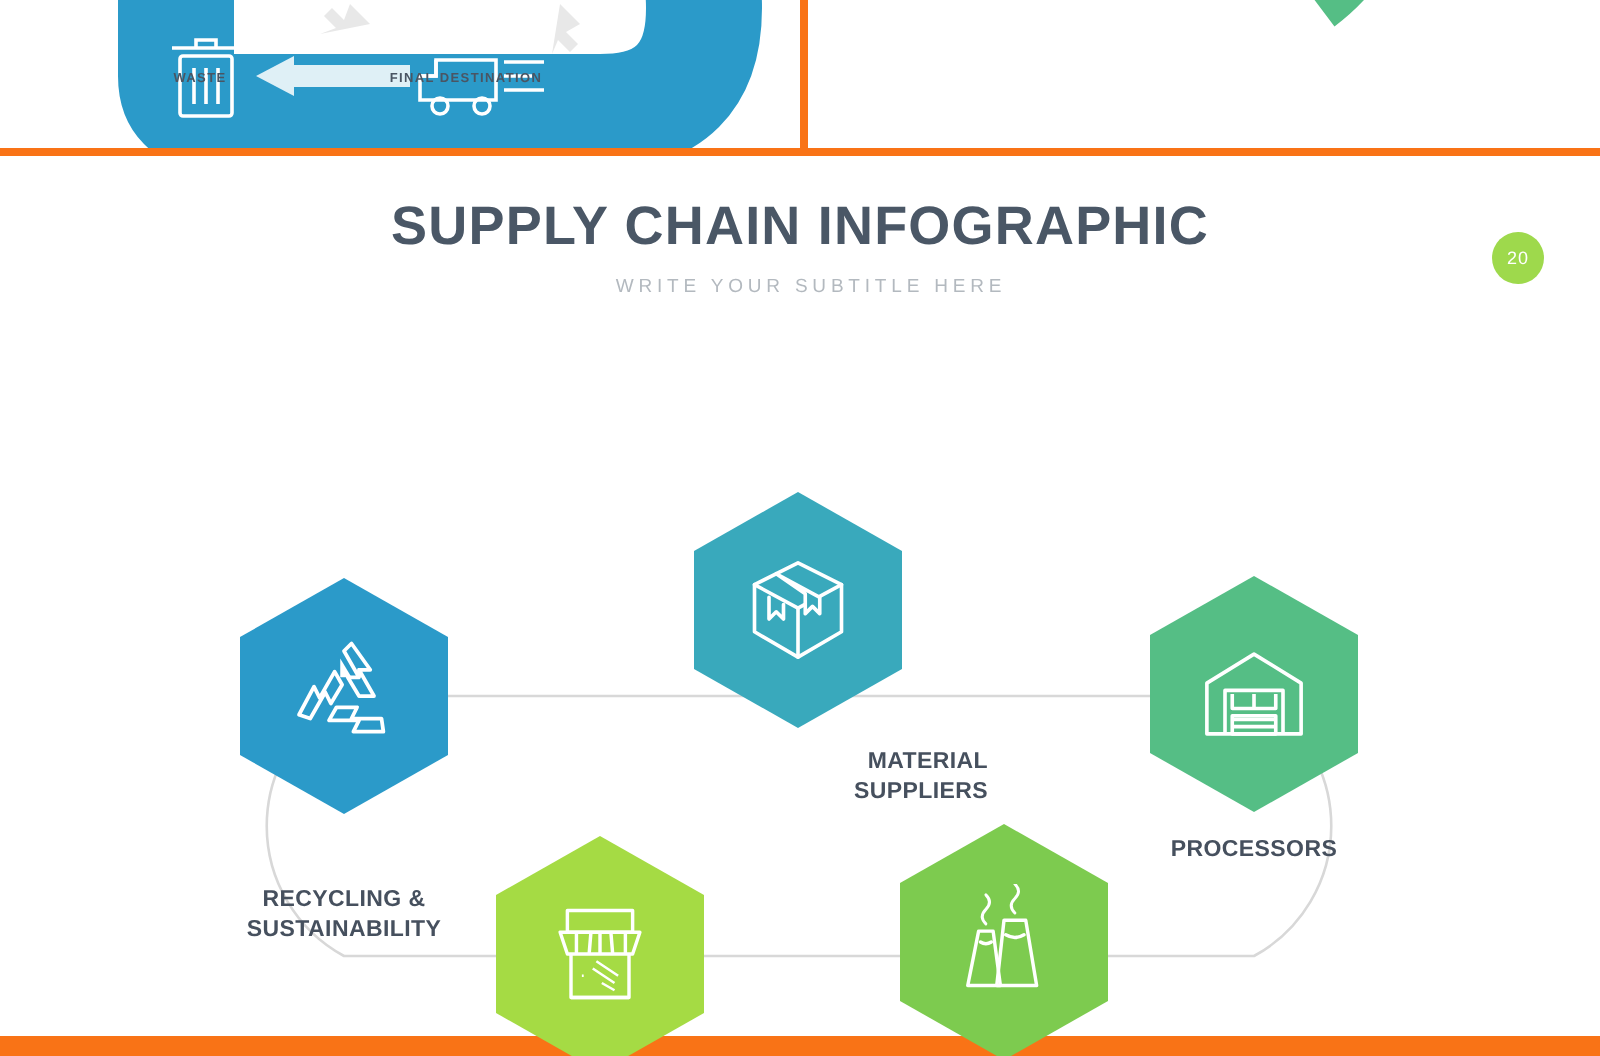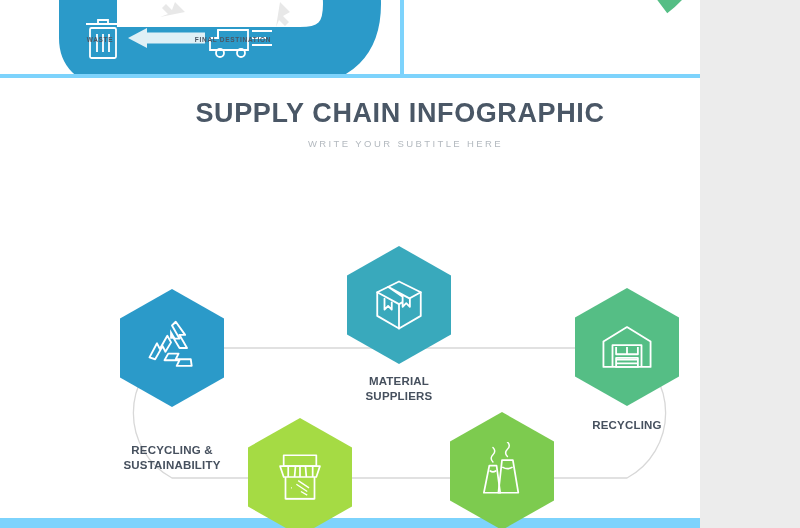--- a/index.html
+++ b/index.html
@@ -3,23 +3,23 @@
 <meta charset="utf-8">
 <style>
   html, body {
     margin: 0;
     padding: 0;
     background: #ececec;
     font-family: "Liberation Sans", sans-serif;
   }
   #stage {
     position: relative;
-    width: 700px;
+    width: 800px;
     height: 528px;
-    background: #7dd3fc;
+    background: #f97316;
     overflow: hidden;
   }
 
   
   .top-slide {
     position: absolute;
     top: -140px;
     height: 214px;
     background: #ffffff;
     overflow: hidden;
@@ -231,39 +231,39 @@
           <div class="hex-icon">
             <svg width="58" height="58" viewBox="0 0 64 64" fill="none" stroke="#ffffff" stroke-width="2" stroke-linejoin="round" stroke-linecap="round">
               <path d="M32 6 L56 18 L56 44 L32 58 L8 44 L8 18 Z"></path>
               <path d="M8 18 L32 31 L56 18"></path>
               <path d="M32 31 L32 58"></path>
               <path d="M20 12 L44 25 L44 34 L40 30 L36 34 L36 23 Z" fill="#39A9BC"></path>
               <path d="M16 25 L16 37 L20 33 L24 37 L24 29"></path>
             </svg>
           </div>
         </div>
-        <div class="node-label" style="left:-43px;top:128px;">MATERIAL
+        <div class="node-label" style="left:-43px;top:128px;text-align:right;">MATERIAL
 SUPPLIERS</div>
       </div>
 
       <div class="node" style="left:575px;top:132px;">
         <div class="hex-wrap">
           <div class="hex" style="background:#55BE85;"></div>
           <div class="hex-icon">
             <svg width="58" height="58" viewBox="0 0 64 64" fill="none" stroke="#ffffff" stroke-width="2" stroke-linejoin="round">
               <path d="M6 26 L32 10 L58 26 L58 54 L6 54 Z"></path>
               <path d="M16 54 L16 30 L48 30 L48 54"></path>
               <path d="M20 32 L20 40 L44 40 L44 32"></path>
               <path d="M20 46 L44 46 M20 50 L44 50"></path>
               <path d="M32 32 L32 40"></path>
               <path d="M20 44 L44 44 L44 54 L20 54 Z"></path>
             </svg>
           </div>
         </div>
-        <div class="node-label" style="left:-43px;top:130px;">RECYCLING</div>
+        <div class="node-label" style="left:-43px;top:130px;">PROCESSORS</div>
       </div>
 
       <div class="node" style="left:248px;top:262px;">
         <div class="hex-wrap">
           <div class="hex" style="background:#A5DB44;"></div>
           <div class="hex-icon">
             <svg width="58" height="58" viewBox="0 0 64 64" fill="none" stroke="#ffffff" stroke-width="1.9" stroke-linejoin="round">
               <rect x="14" y="8" width="36" height="12"></rect>
               <path d="M10 20 L54 20 L50 32 L14 32 Z"></path>
               <path d="M19 20 Q19 32 19 32 M27 20 Q26 32 26 32 M32 20 L32 32 M38 20 Q39 32 39 32 M46 20 Q46 32 46 32"></path>

